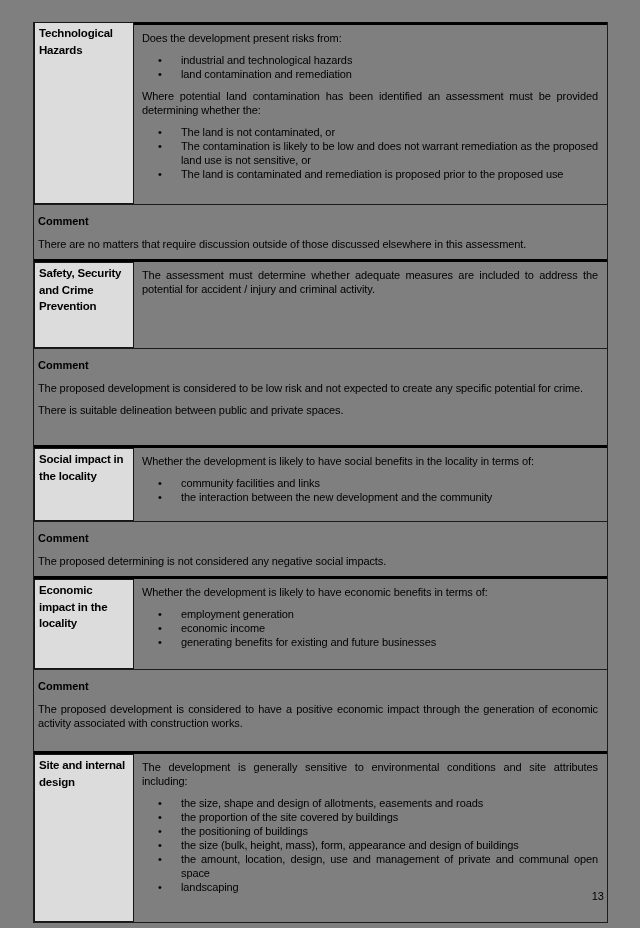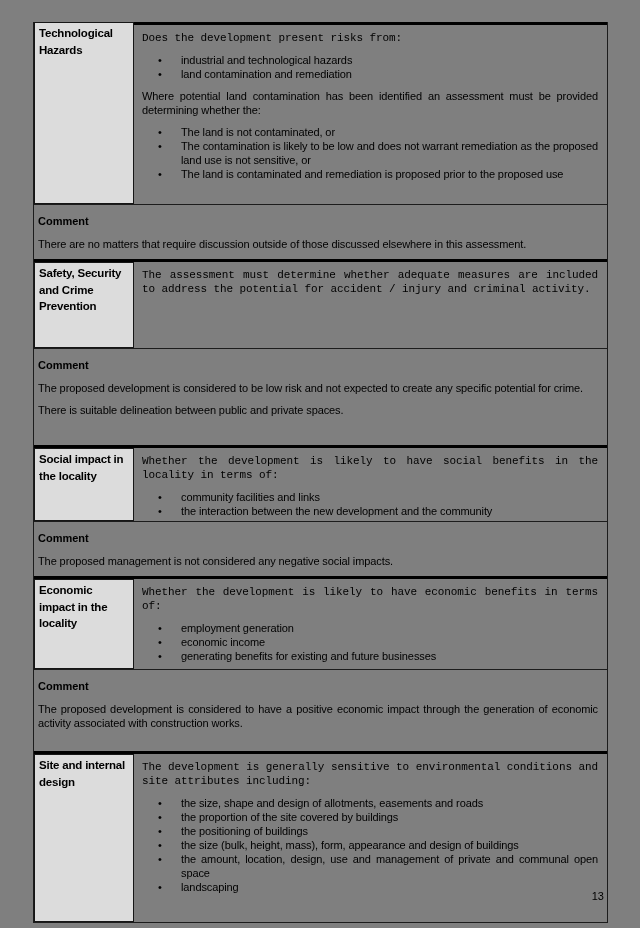--- a/index.html
+++ b/index.html
@@ -45,21 +45,21 @@
     overflow: hidden;
   }
   .first .content-cell { border-top: 3px solid #000; }
   .content-cell p, .comment-row p {
     margin: 8px 0 0 0;
     font-size: 11px;
     line-height: 14px;
     letter-spacing: -0.1px;
     text-align: justify;
   }
-  .content-cell p:first-child { margin-top: 1px; font-family: Liberation Mono, monospace; }
+  .content-cell p:first-child { margin-top: 1px; }
   .content-cell ul {
     list-style: none;
     margin: 8px 0 0 0;
     padding: 0 0 0 16px;
   }
   .content-cell li {
     position: relative;
     padding-left: 23px;
     font-size: 11px;
     line-height: 14px;
@@ -135,21 +135,21 @@
       <div class="content-cell">
         <p>Whether the development is likely to have social benefits in the locality in terms of:</p>
         <ul>
           <li>community facilities and links</li>
           <li>the interaction between the new development and the community</li>
         </ul>
       </div>
     </div>
     <div class="comment-row" style="height:48px">
       <span class="comment-heading">Comment</span>
-      <p>The proposed management is not considered any negative social impacts.</p>
+      <p>The proposed determining is not considered any negative social impacts.</p>
     </div>
 
     <div class="row section-row" style="height:91px">
       <div class="label-cell">
         <div class="label-text">Economic impact in the locality</div>
       </div>
       <div class="content-cell">
         <p>Whether the development is likely to have economic benefits in terms of:</p>
         <ul>
           <li>employment generation</li>

